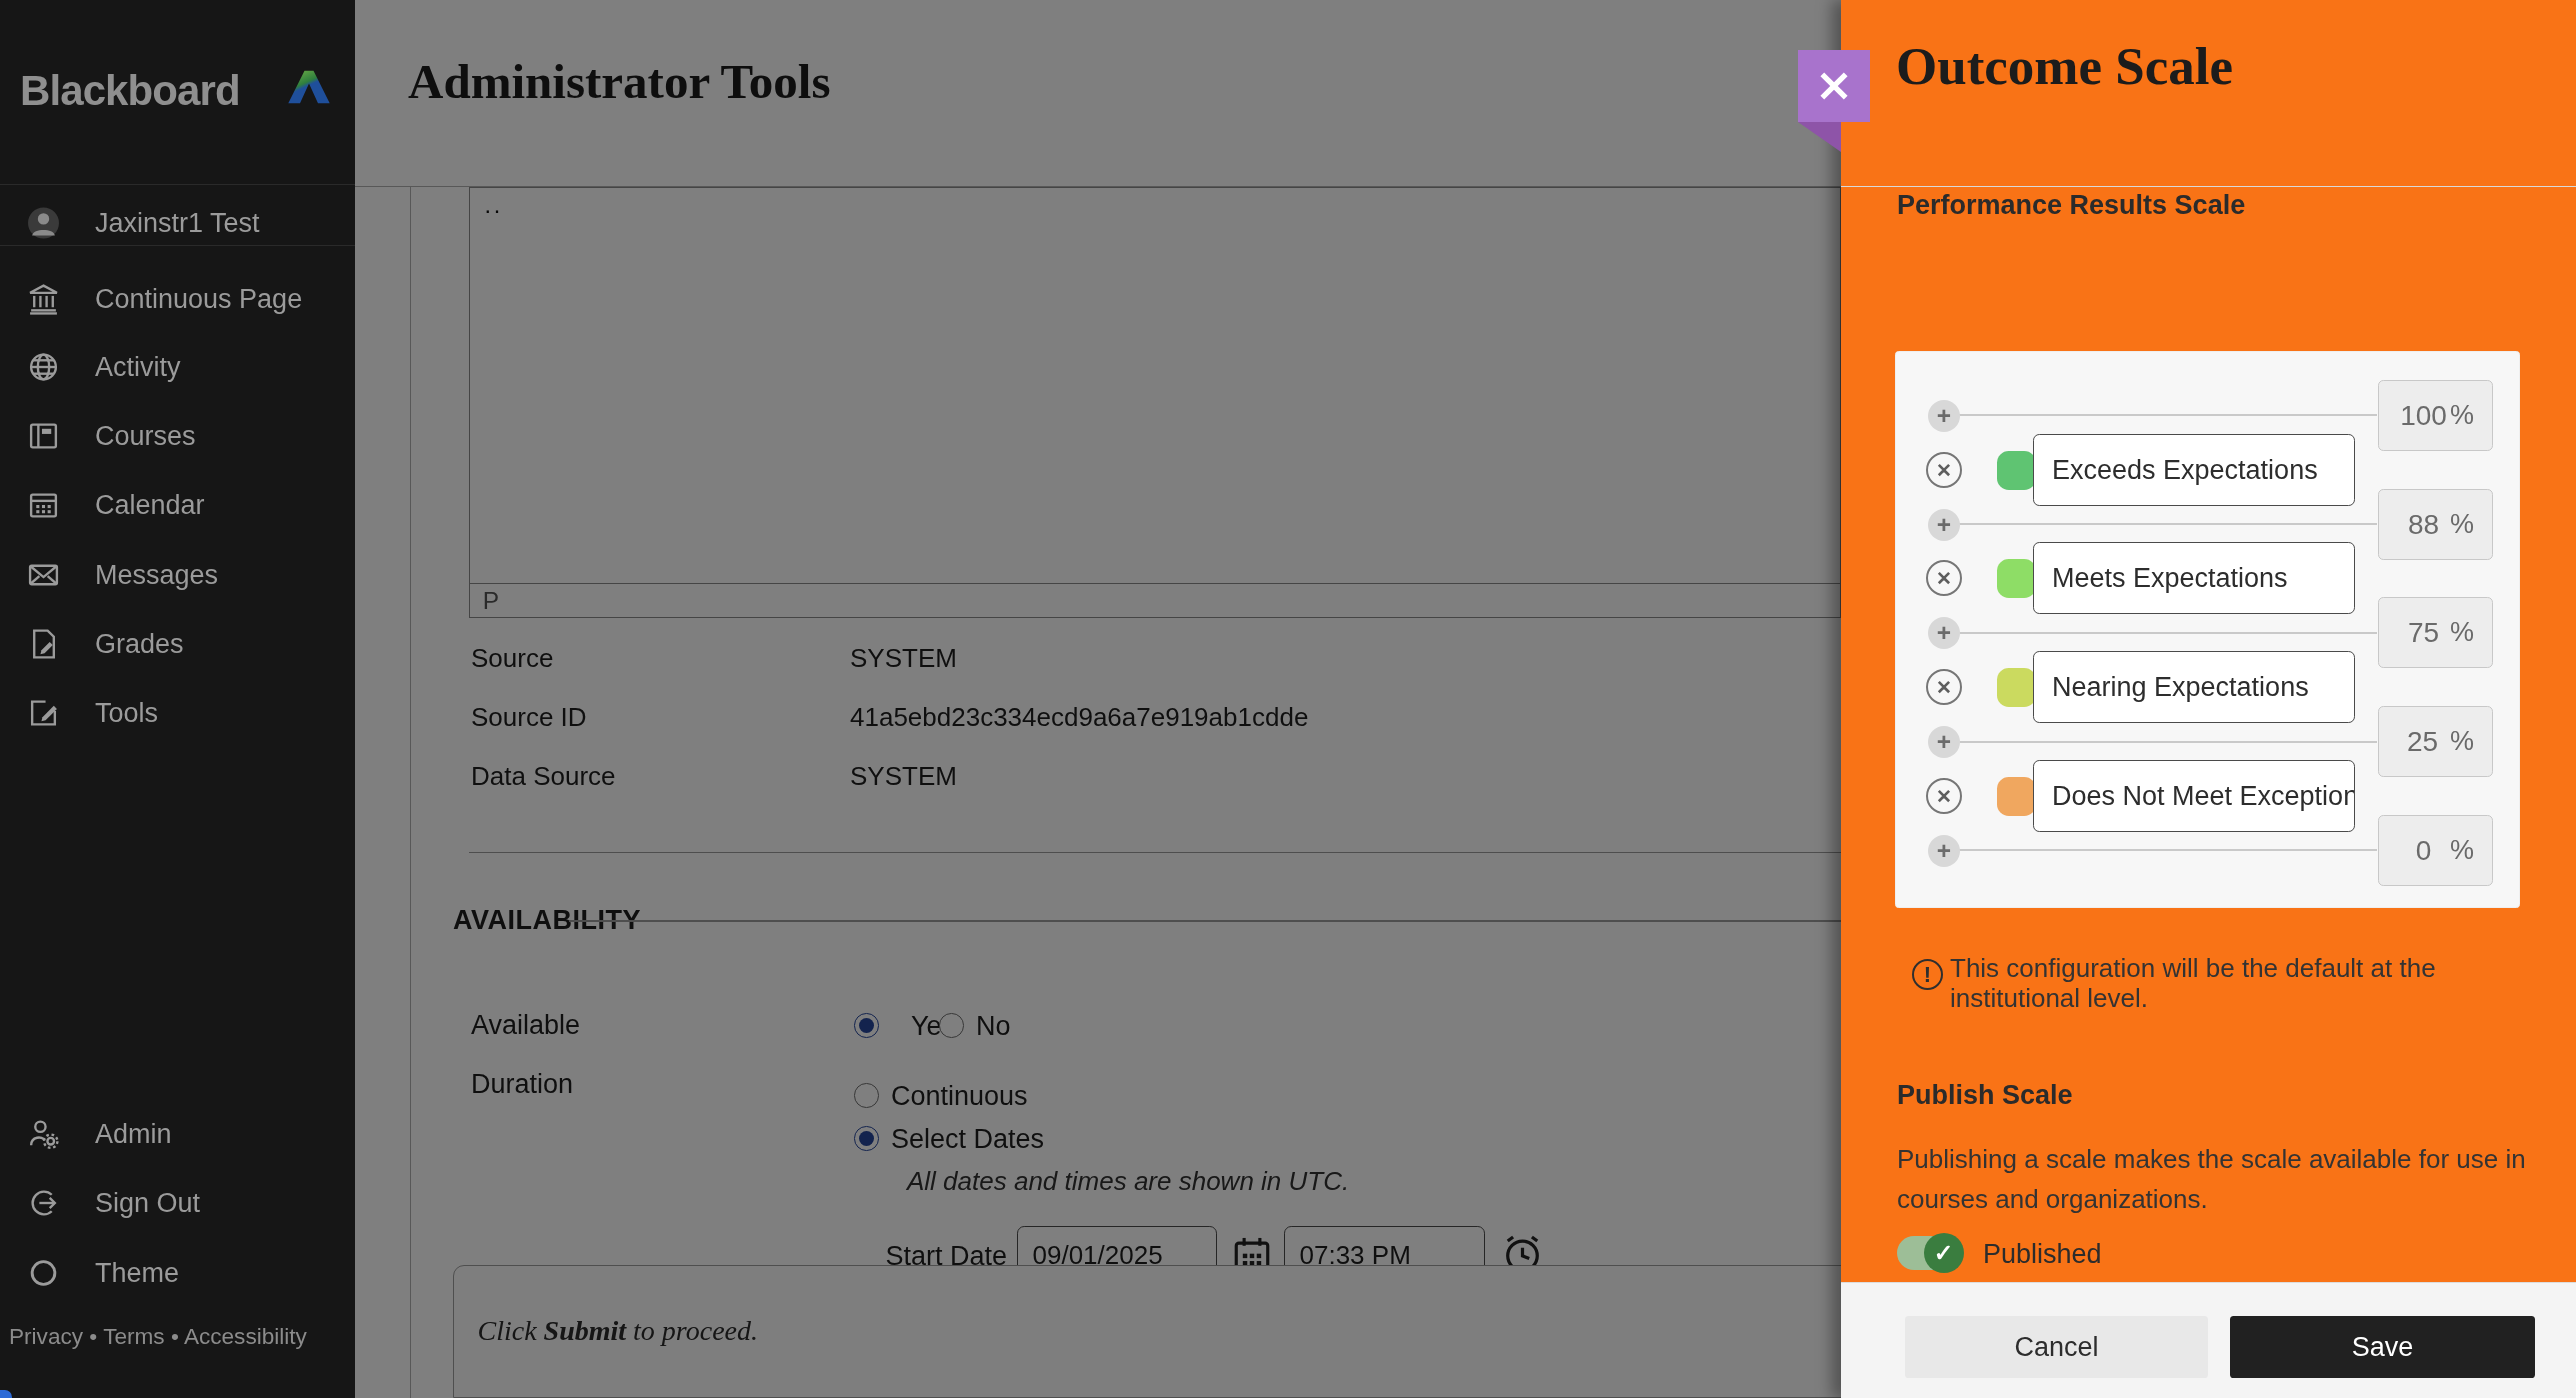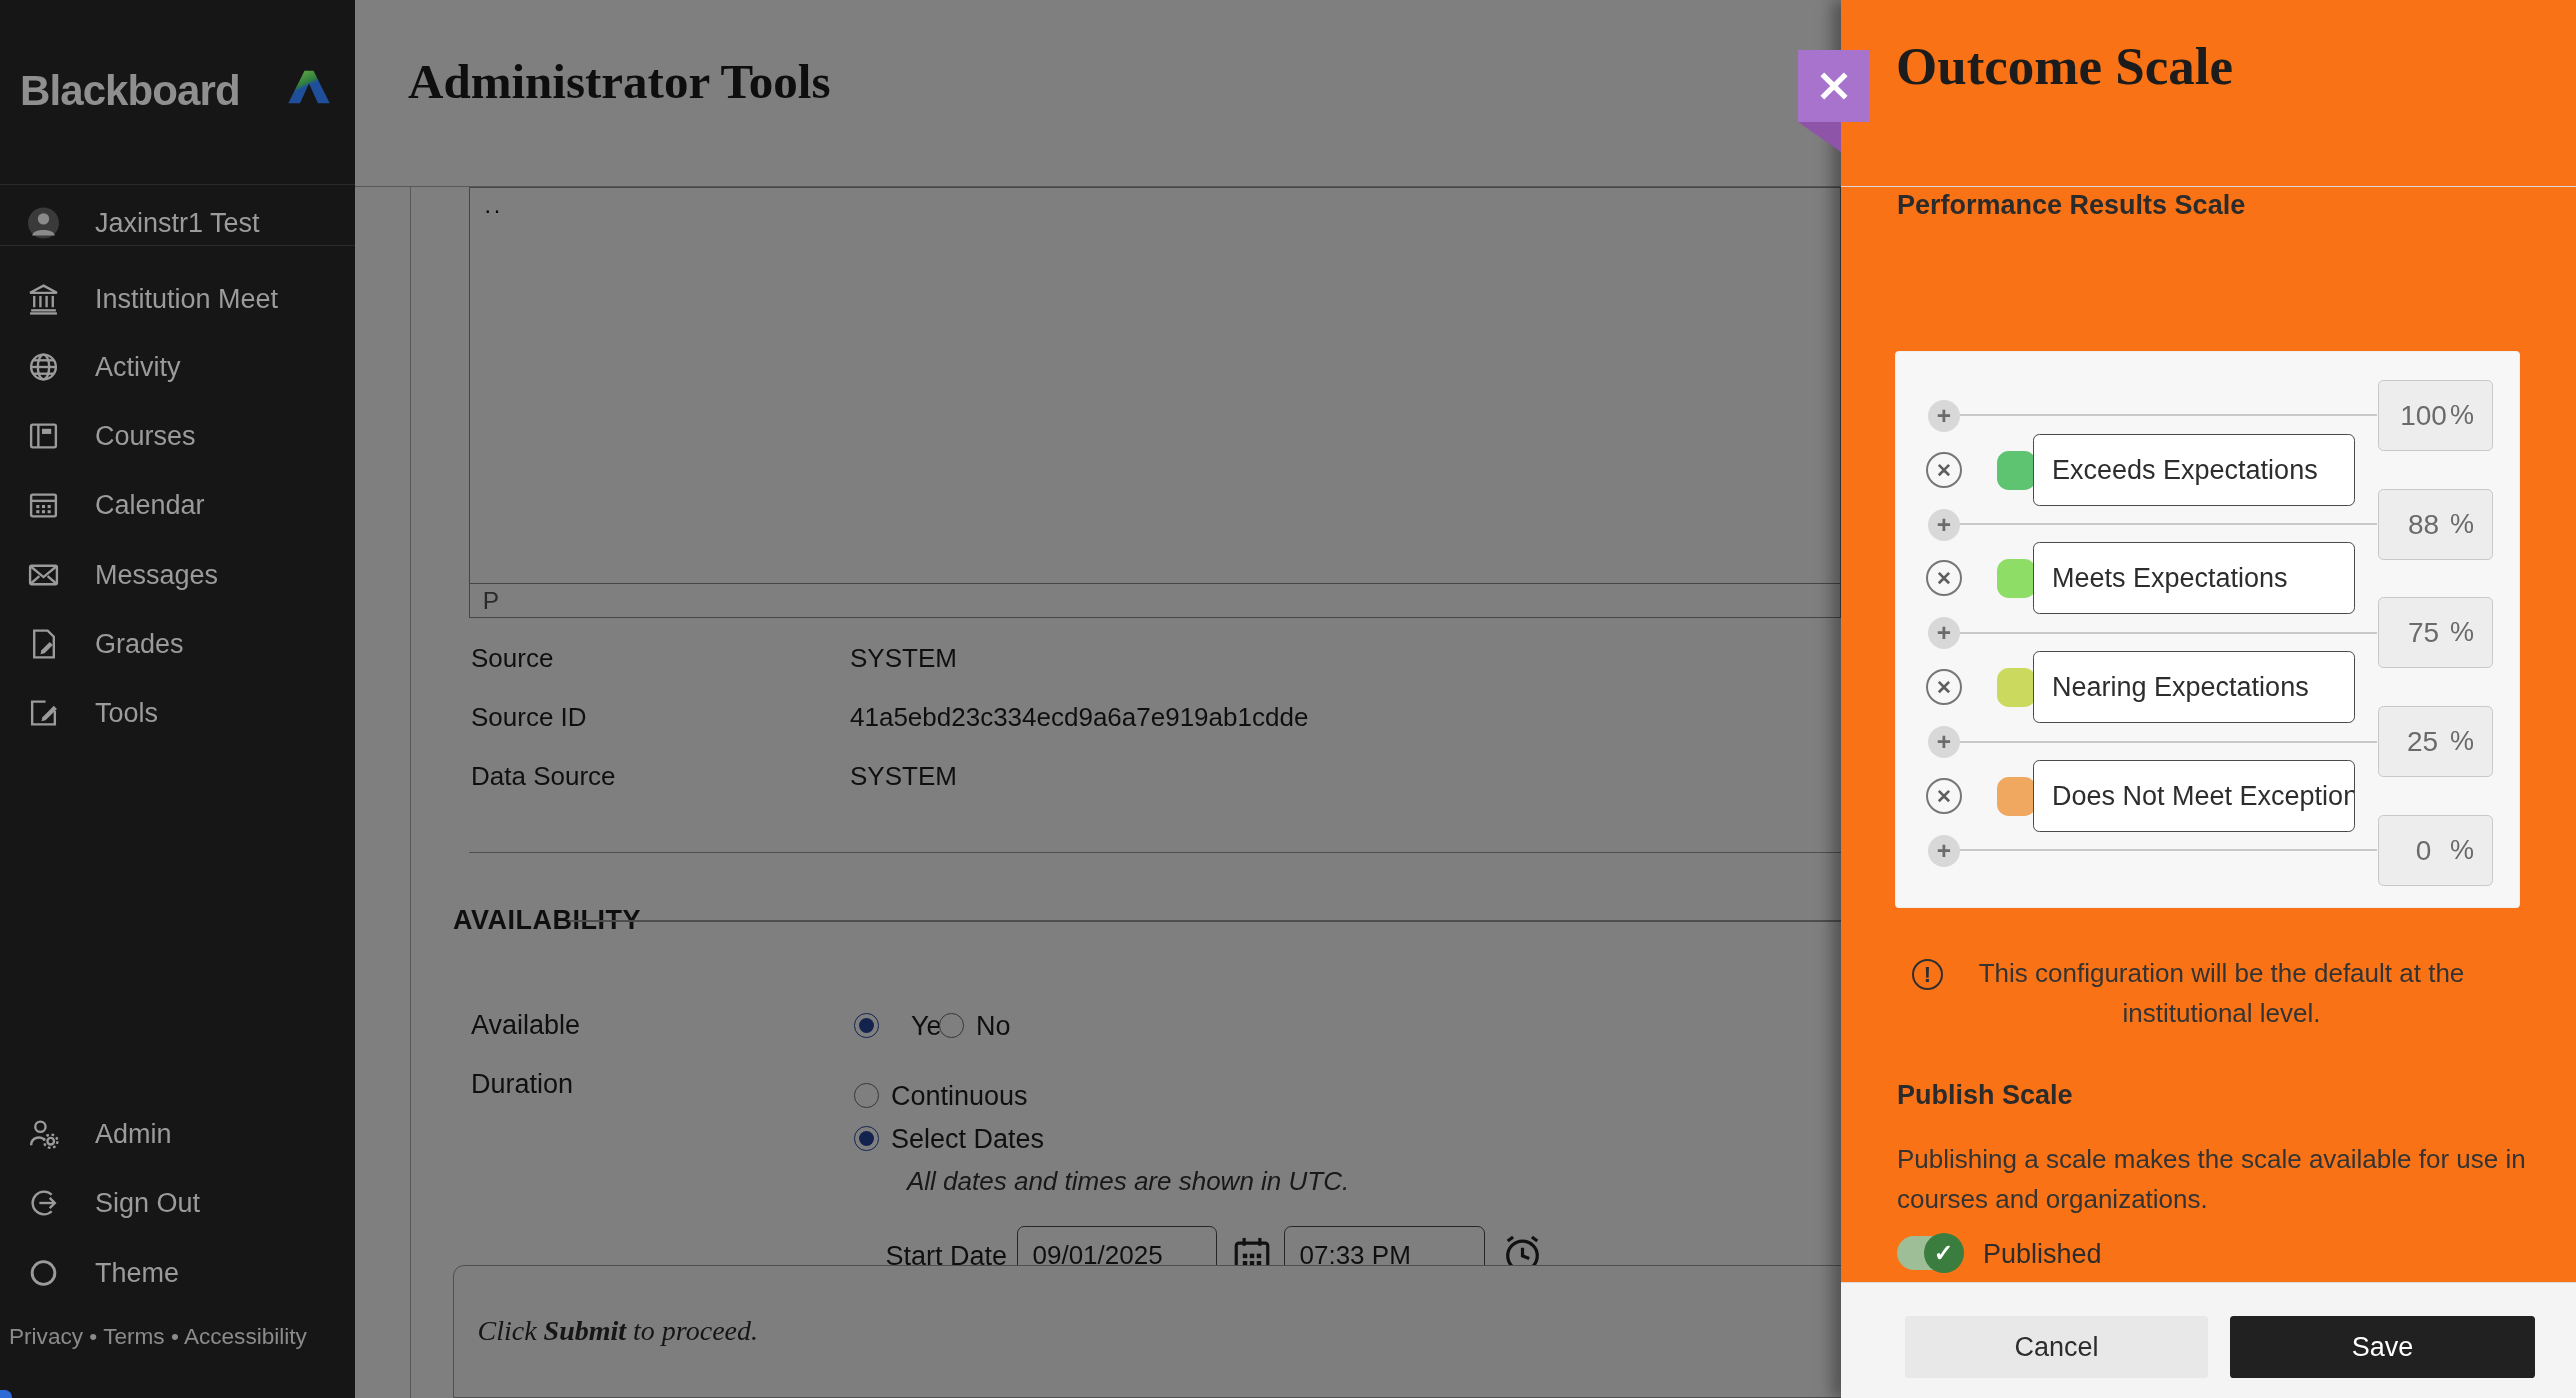--- a/index.html
+++ b/index.html
@@ -179,21 +179,21 @@
             <svg width="34" height="34" viewBox="0 0 32 32" fill="none" stroke="#9b9b9b" stroke-width="2.3">
               <polygon points="16,3 29,10 3,10"></polygon>
               <line x1="4" y1="27" x2="28" y2="27"></line>
               <line x1="7" y1="13" x2="7" y2="24"></line>
               <line x1="13" y1="13" x2="13" y2="24"></line>
               <line x1="19" y1="13" x2="19" y2="24"></line>
               <line x1="25" y1="13" x2="25" y2="24"></line>
               <line x1="3" y1="30" x2="29" y2="30"></line>
             </svg>
           </span>
-          <span class="lbl">Institution Meet</span>
+          <span class="lbl">Continuous Page</span>
         </div>
         <div class="side-row" style="top: 338px;">
           <span class="ic">
             <svg width="34" height="34" viewBox="0 0 32 32" fill="none" stroke="#9b9b9b" stroke-width="2.3">
               <circle cx="16" cy="16" r="12"></circle>
               <ellipse cx="16" cy="16" rx="5.5" ry="12"></ellipse>
               <line x1="4" y1="16" x2="28" y2="16"></line>
               <line x1="6" y1="9.5" x2="26" y2="9.5"></line>
               <line x1="6" y1="22.5" x2="26" y2="22.5"></line>
             </svg>
@@ -345,21 +345,21 @@
         <div class="lbl-input" style="top: 190px;">Meets Expectations</div>
         <div class="del-btn" style="top: 317px;">✕</div>
         <div class="swatch" style="top: 316px; background: rgb(203, 218, 95);"></div>
         <div class="lbl-input" style="top: 299px;">Nearing Expectations</div>
         <div class="del-btn" style="top: 426px;">✕</div>
         <div class="swatch" style="top: 425px; background: rgb(240, 167, 95);"></div>
         <div class="lbl-input" style="top: 408px;">Does Not Meet Exception</div>
       </div>
 
     <div id="info-icon">!</div>
-    <p class="p-text" style="left:95px; top:953px; width:571px; line-height:40px;text-align:center;">This configuration will be the default at the institutional level.</p>
+    <p class="p-text" style="left:109px; top:953px; width:571px; line-height:30px;">This configuration will be the default at the institutional level.</p>
 
     <h2 class="p-h2" style="top:1080px;">Publish Scale</h2>
     <p class="p-text" style="top:1139px; width:634px; line-height:40px;">Publishing a scale makes the scale available for use in courses and organizations.</p>
 
     <div id="toggle" style="background: rgb(157, 190, 151);">
       <div class="knob" style="background: rgb(58, 125, 63);">✓</div>
     </div>
     <div id="toggle-label">Published</div>
 
     <footer id="panel-footer">

